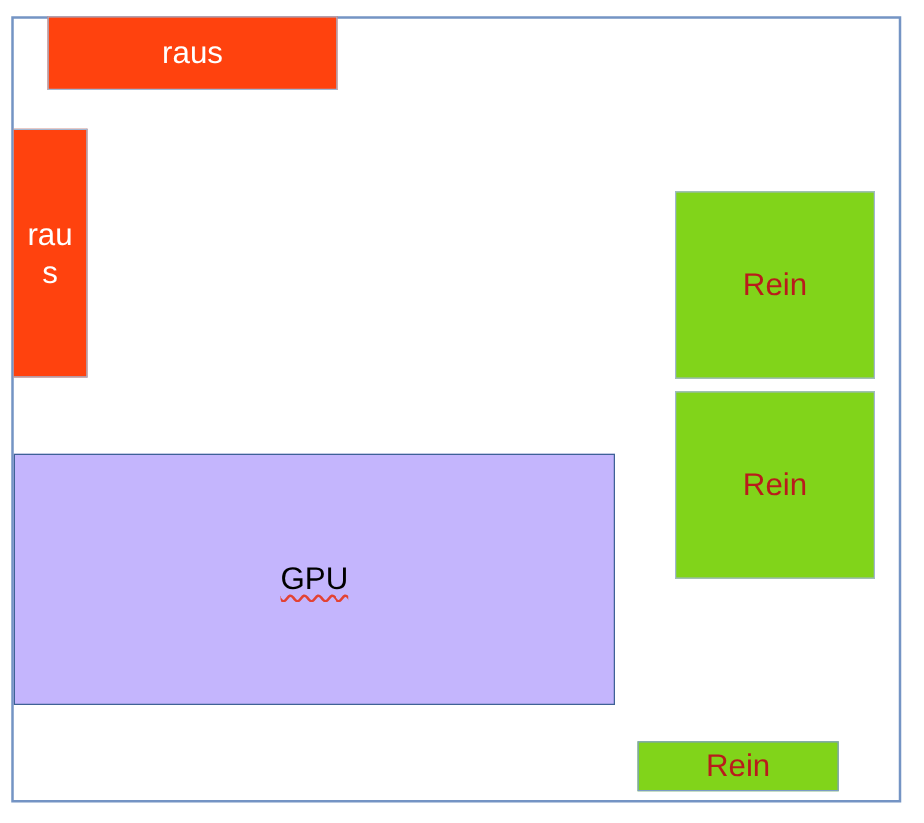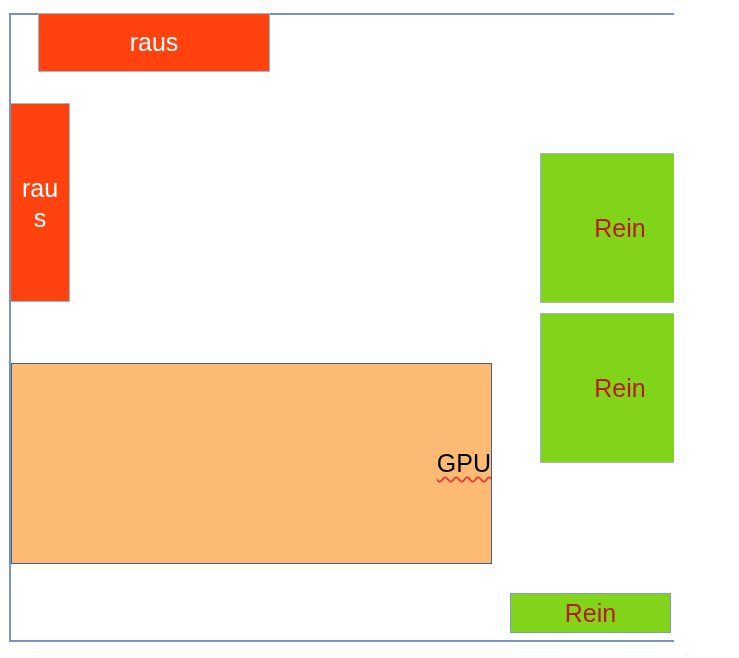--- a/index.html
+++ b/index.html
@@ -2,21 +2,21 @@
 <html><head>
 <meta charset="utf-8">
 <style>
   html, body {
     margin: 0;
     padding: 0;
     background: #ffffff;
   }
   .screen {
     position: relative;
-    width: 674px;
+    width: 739px;
     height: 658px;
     overflow: hidden;
     background: #ffffff;
     font-family: "Liberation Sans", sans-serif;
   }
   
   .page {
     position: absolute;
     left: 9px;
     top: 13px;
@@ -32,21 +32,21 @@
     position: absolute;
     box-sizing: border-box;
     display: flex;
     align-items: center;
     justify-content: center;
     font-size: 25px;
     z-index: 2;
   }
   .fill-orange { background: #ff420e; color: #ffffff; }
   .fill-green  { background: #81d41a; color: #b91c1c; }
-  .fill-blue   { background: #fdba74; color: #000000; justify-content: flex-end; }
+  .fill-blue   { background: #c4b5fd; color: #000000; }
   .border-light { border: 1px solid #a0b6d3; }
   .border-dark  { border: 1px solid #3e6296; }
   .border-mid   { border: 1px solid #7c9cc6; }
 
   .shape-raus-top {
     left: 38px; top: 13px; width: 232px; height: 59px;
     z-index: 3;
   }
   .shape-raus-left {
     left: 11px; top: 103px; width: 59px; height: 199px;

